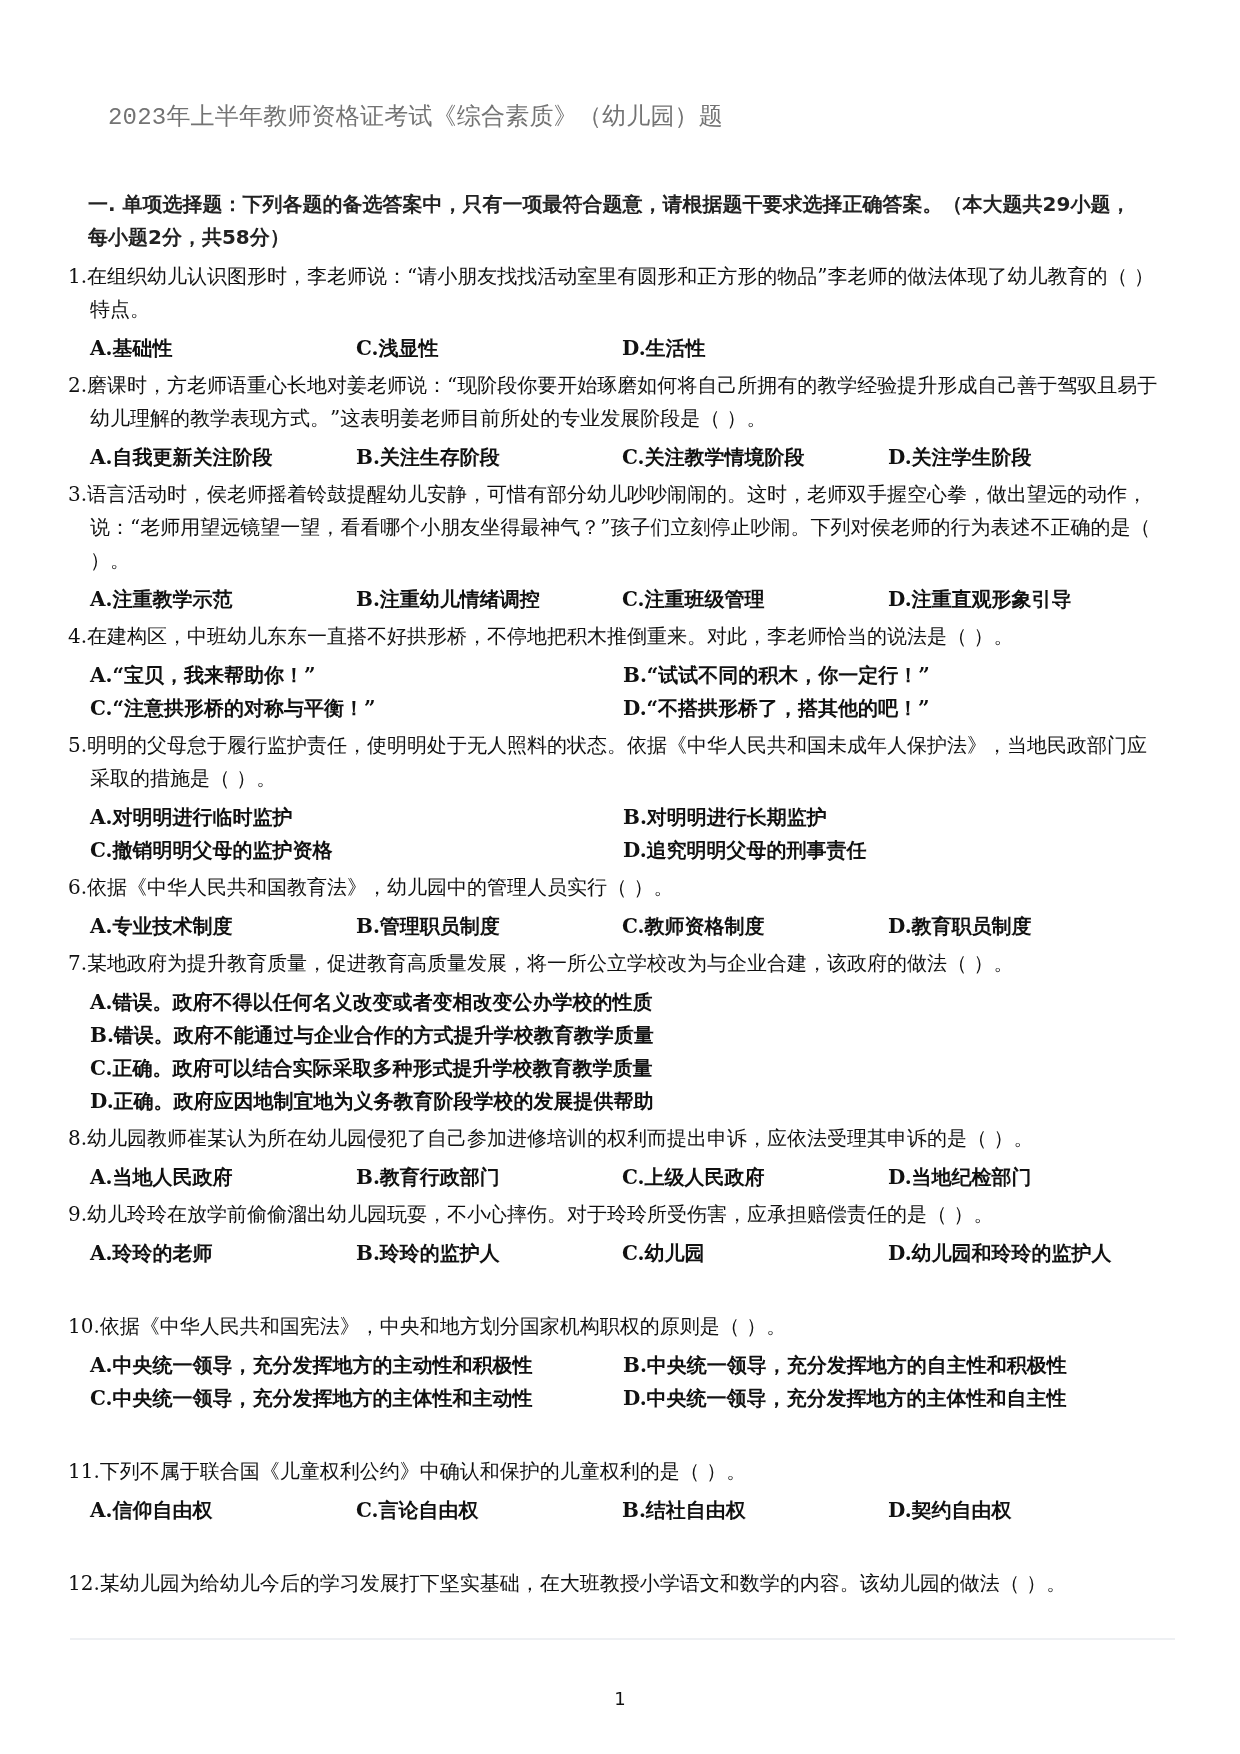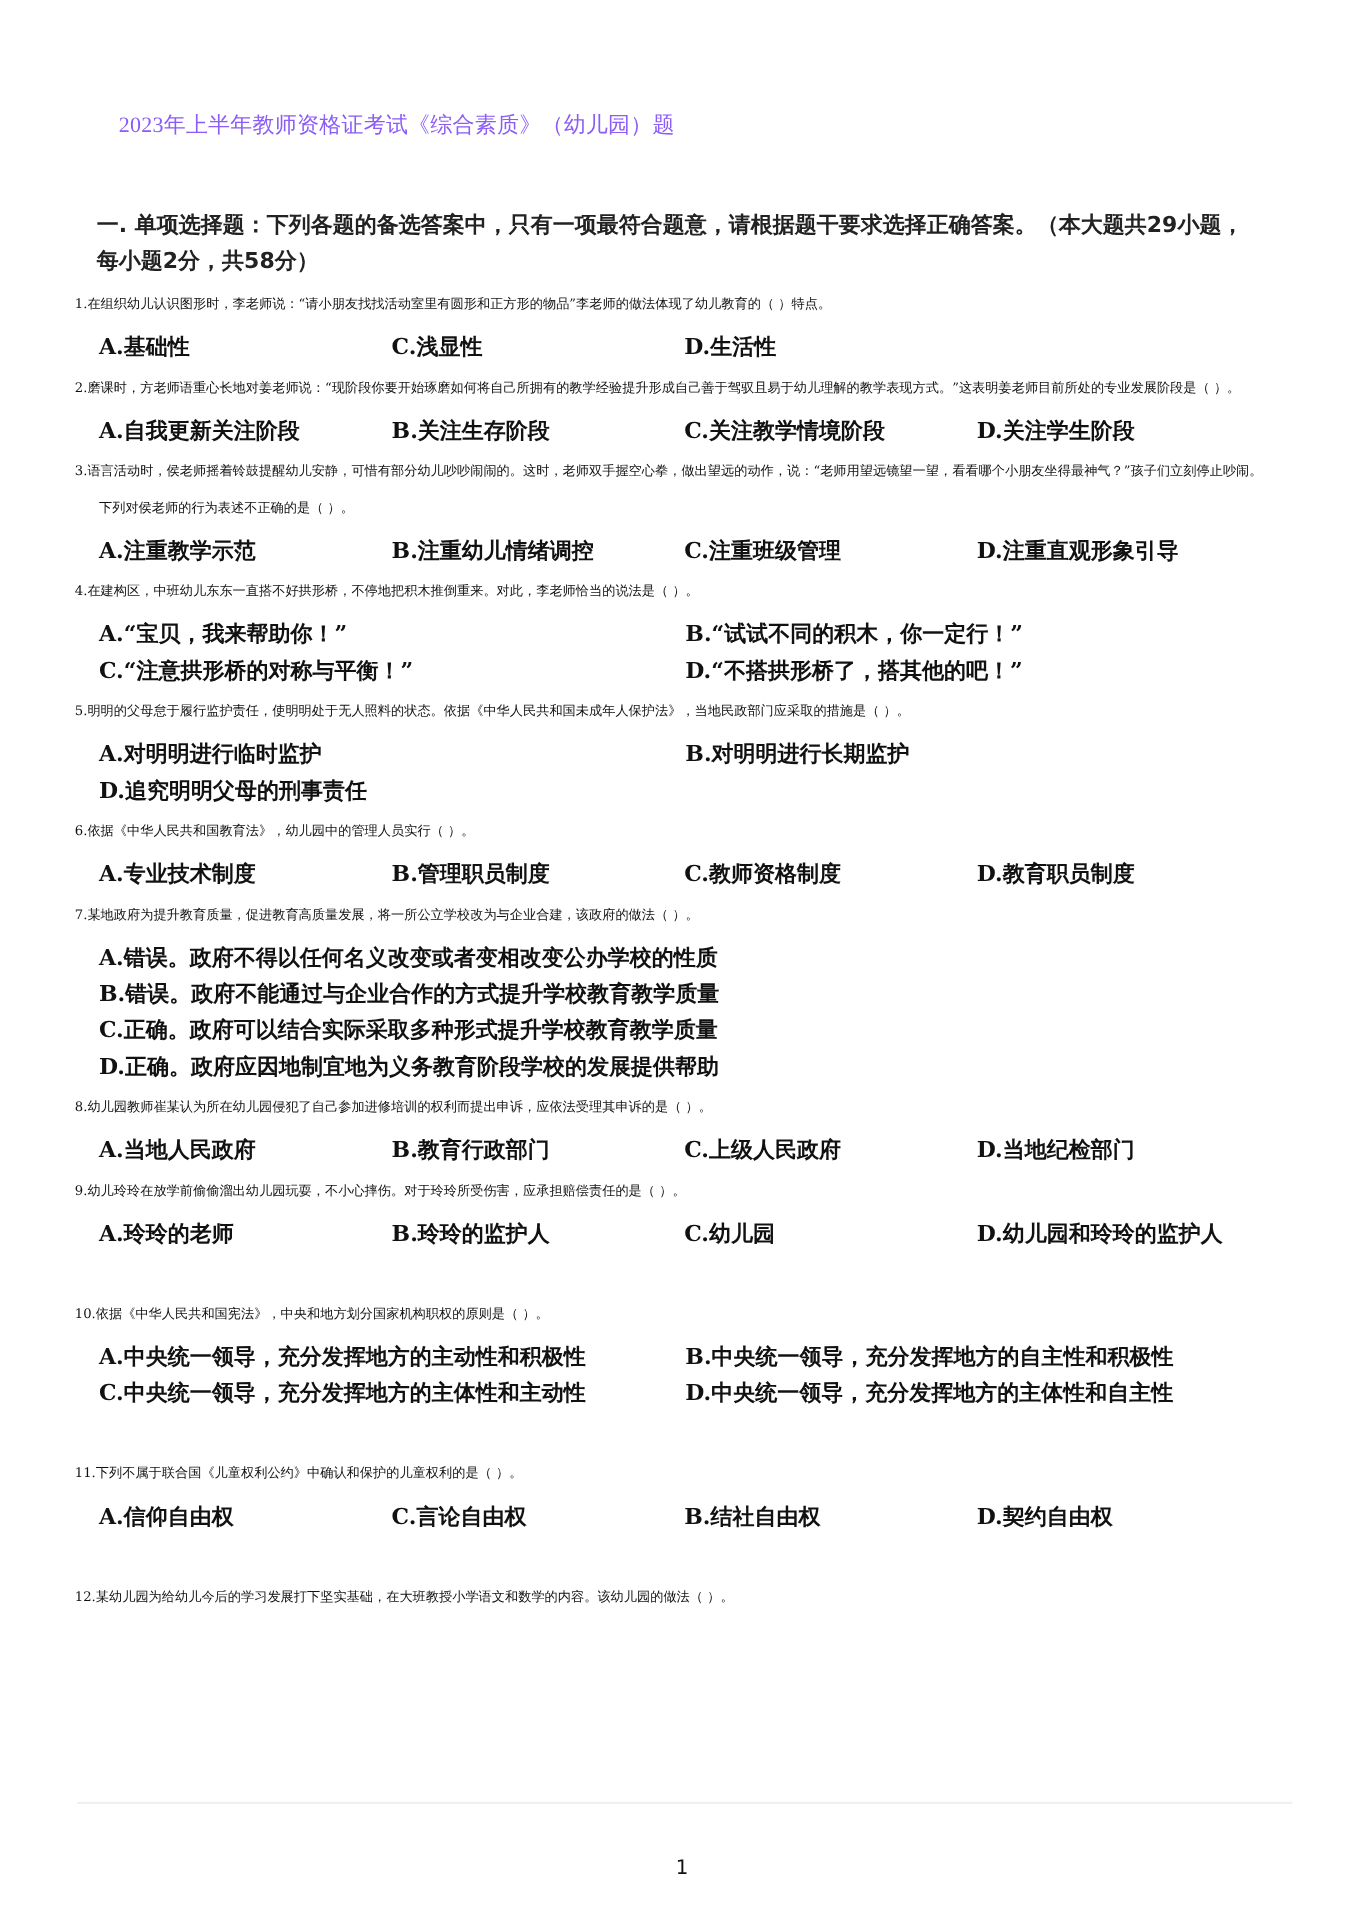--- a/index.html
+++ b/index.html
@@ -18,23 +18,23 @@
   .page {
     position: absolute;
     left: 0; top: 0;
     width: 1240px;
     height: 1754px;
   }
   .doc-title {
     position: absolute;
     left: 108px;
     top: 100px;
-    font-family: Liberation Serif, serif;
-    font-size: 20px;
-    color: #8b5cf6;
+    font-family: Liberation Mono, monospace;
+    font-size: 24px;
+    color: #737373;
     letter-spacing: 0.2px;
     white-space: nowrap;
   }
   .section-heading {
     position: absolute;
     left: 88px;
     top: 188px;
     width: 1060px;
     font-family: "DejaVu Sans", "Liberation Sans", sans-serif;
     font-size: 20px;
@@ -45,21 +45,21 @@
   .questions {
     position: absolute;
     left: 68px;
     top: 260px;
     width: 1090px;
   }
   .question {
     margin: 0;
   }
   .q-stem {
-    font-size: 12px;
+    font-size: 20px;
     line-height: 33px;
     padding-left: 22px;
     text-indent: -22px;
     margin: 0;
   }
   .q-stem.two-digit {
     padding-left: 30px;
     text-indent: -30px;
     margin-top: 40px;
   }
@@ -149,20 +149,21 @@
         <span class="opt">C.“注意拱形桥的对称与平衡！”</span>
         <span class="opt">D.“不搭拱形桥了，搭其他的吧！”</span>
       </div>
     </div>
 
     <div class="question">
       <p class="q-stem"><span class="q-num">5.</span><span>明明的父母怠于履行监护责任，使明明处于无人照料的状态。依据《中华人民共和国未成年人保护法》，当地民政部门应采取的措施是（  ）。</span></p>
       <div class="options cols-2">
         <span class="opt">A.对明明进行临时监护</span>
         <span class="opt">B.对明明进行长期监护</span>
+        <span class="opt">C.撤销明明父母的监护资格</span>
         <span class="opt">D.追究明明父母的刑事责任</span>
       </div>
     </div>
 
     <div class="question">
       <p class="q-stem"><span class="q-num">6.</span><span>依据《中华人民共和国教育法》，幼儿园中的管理人员实行（  ）。</span></p>
       <div class="options cols-4">
         <span class="opt">A.专业技术制度</span>
         <span class="opt">B.管理职员制度</span>
         <span class="opt">C.教师资格制度</span>

